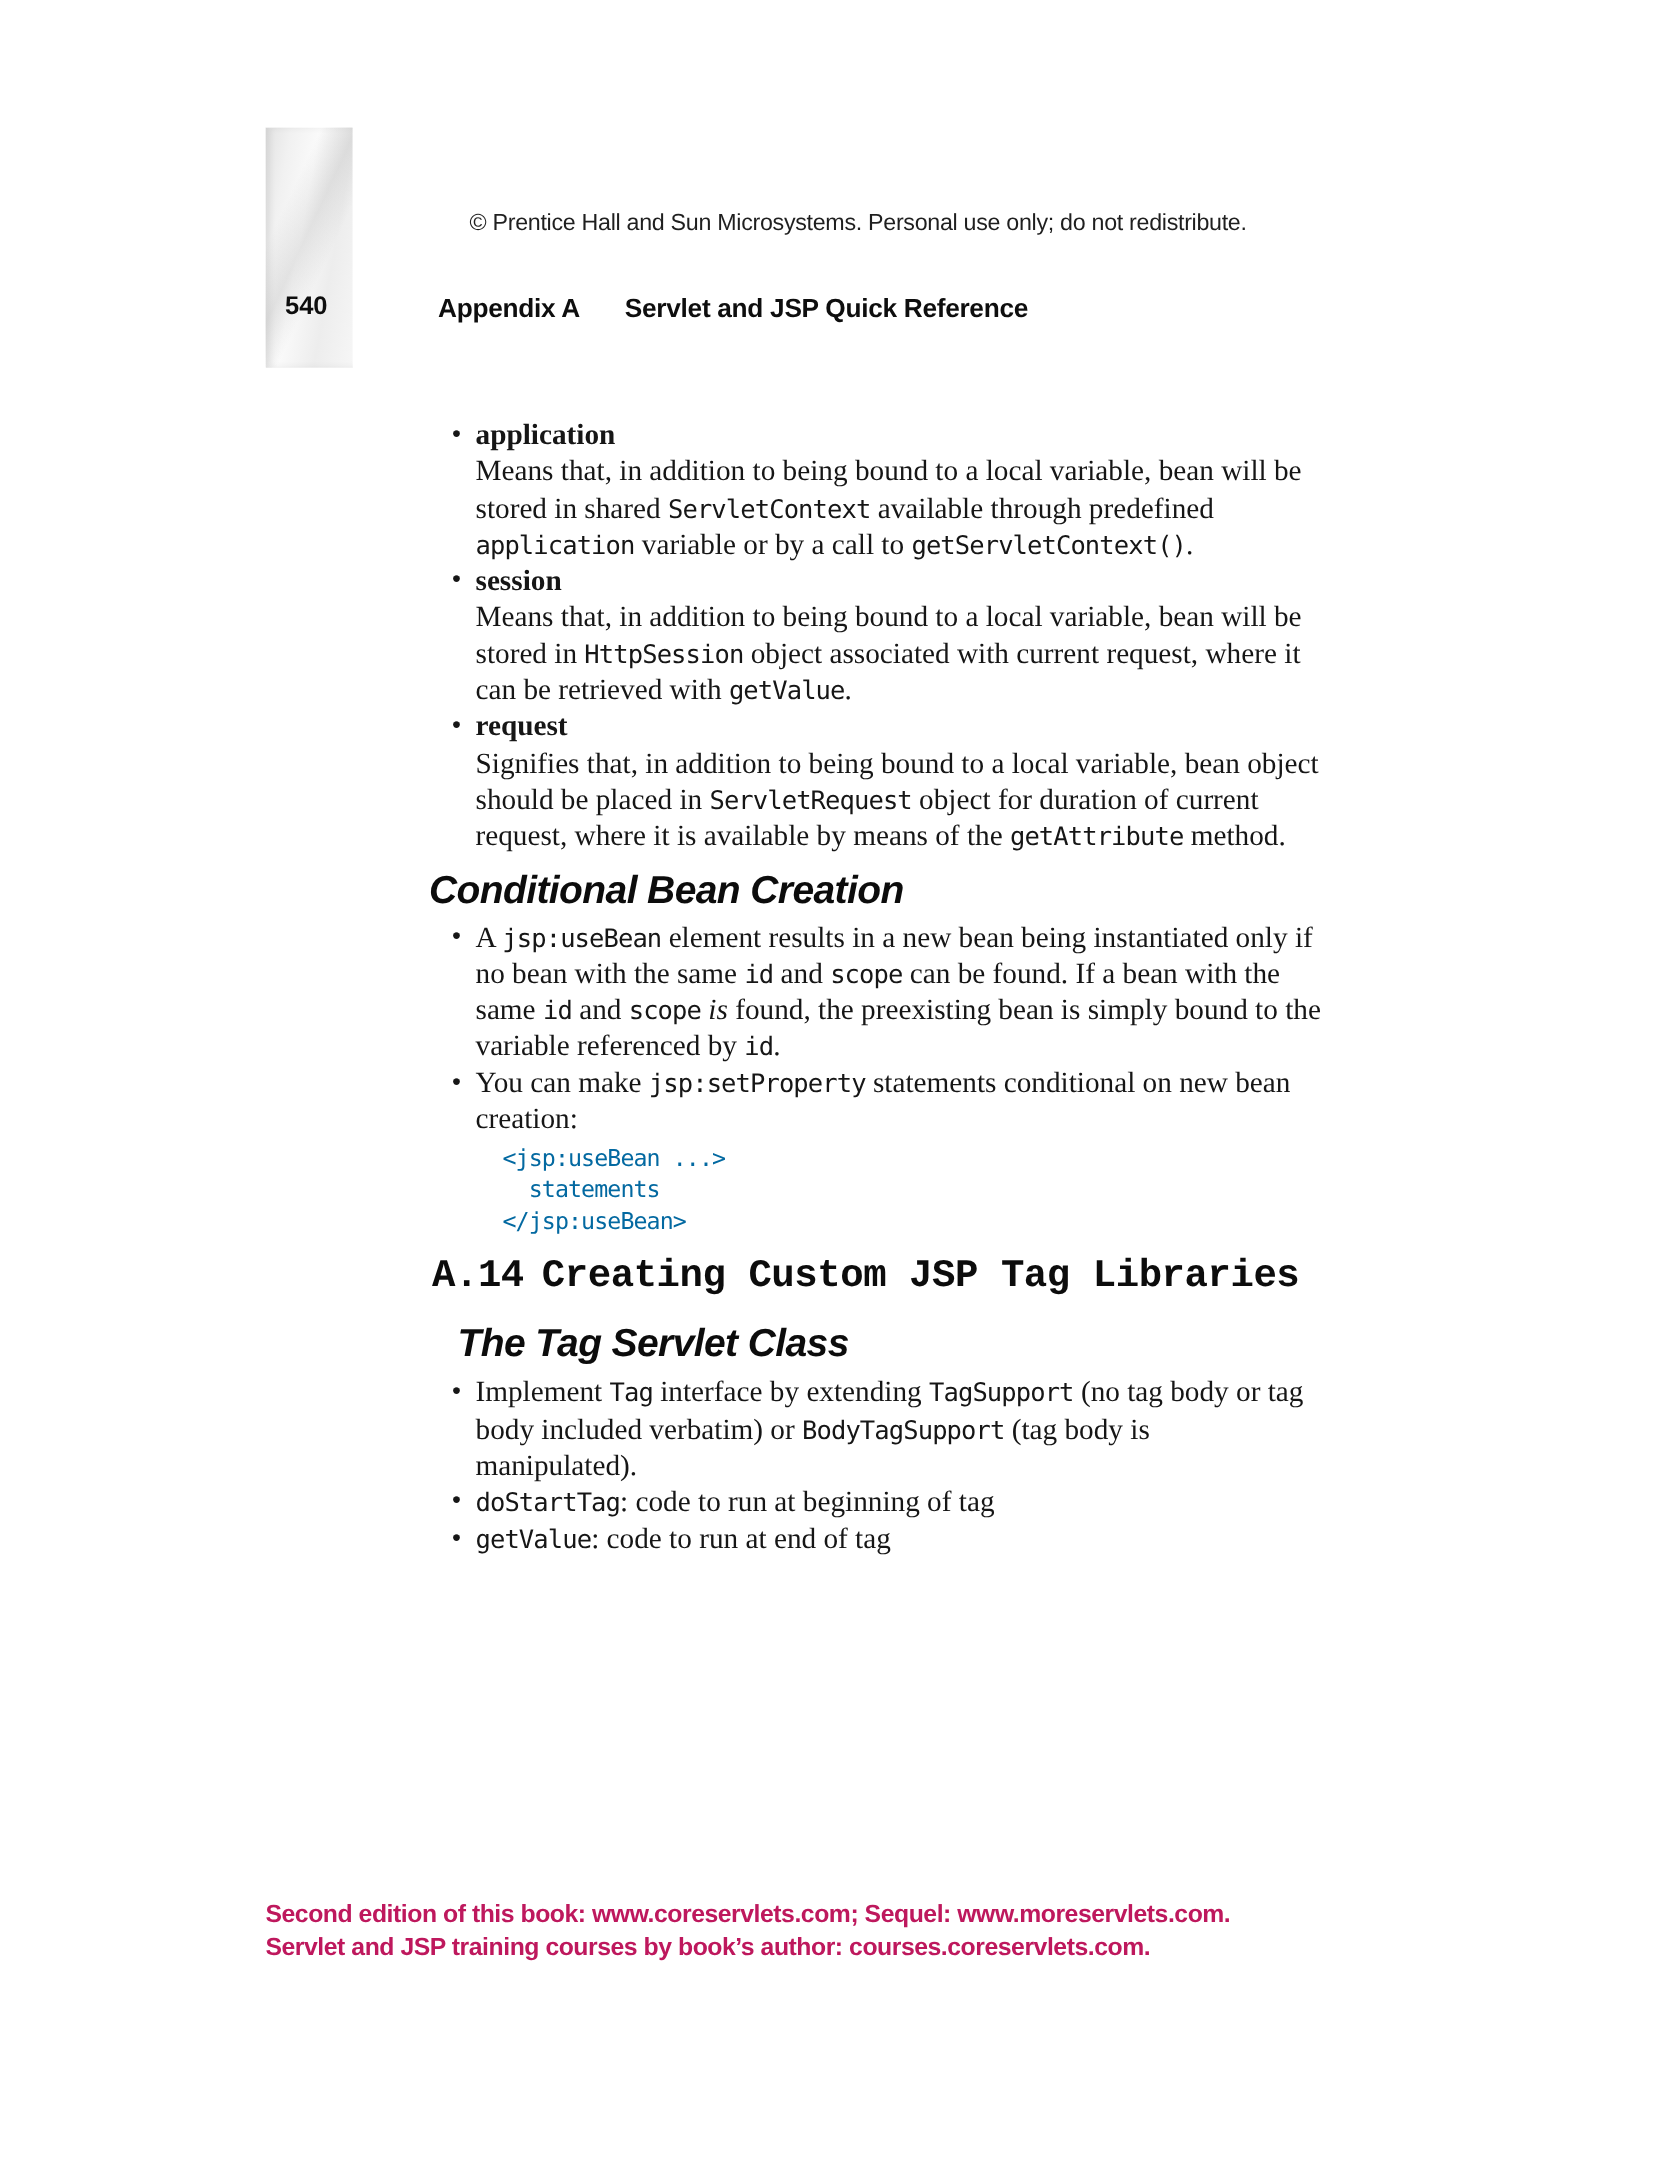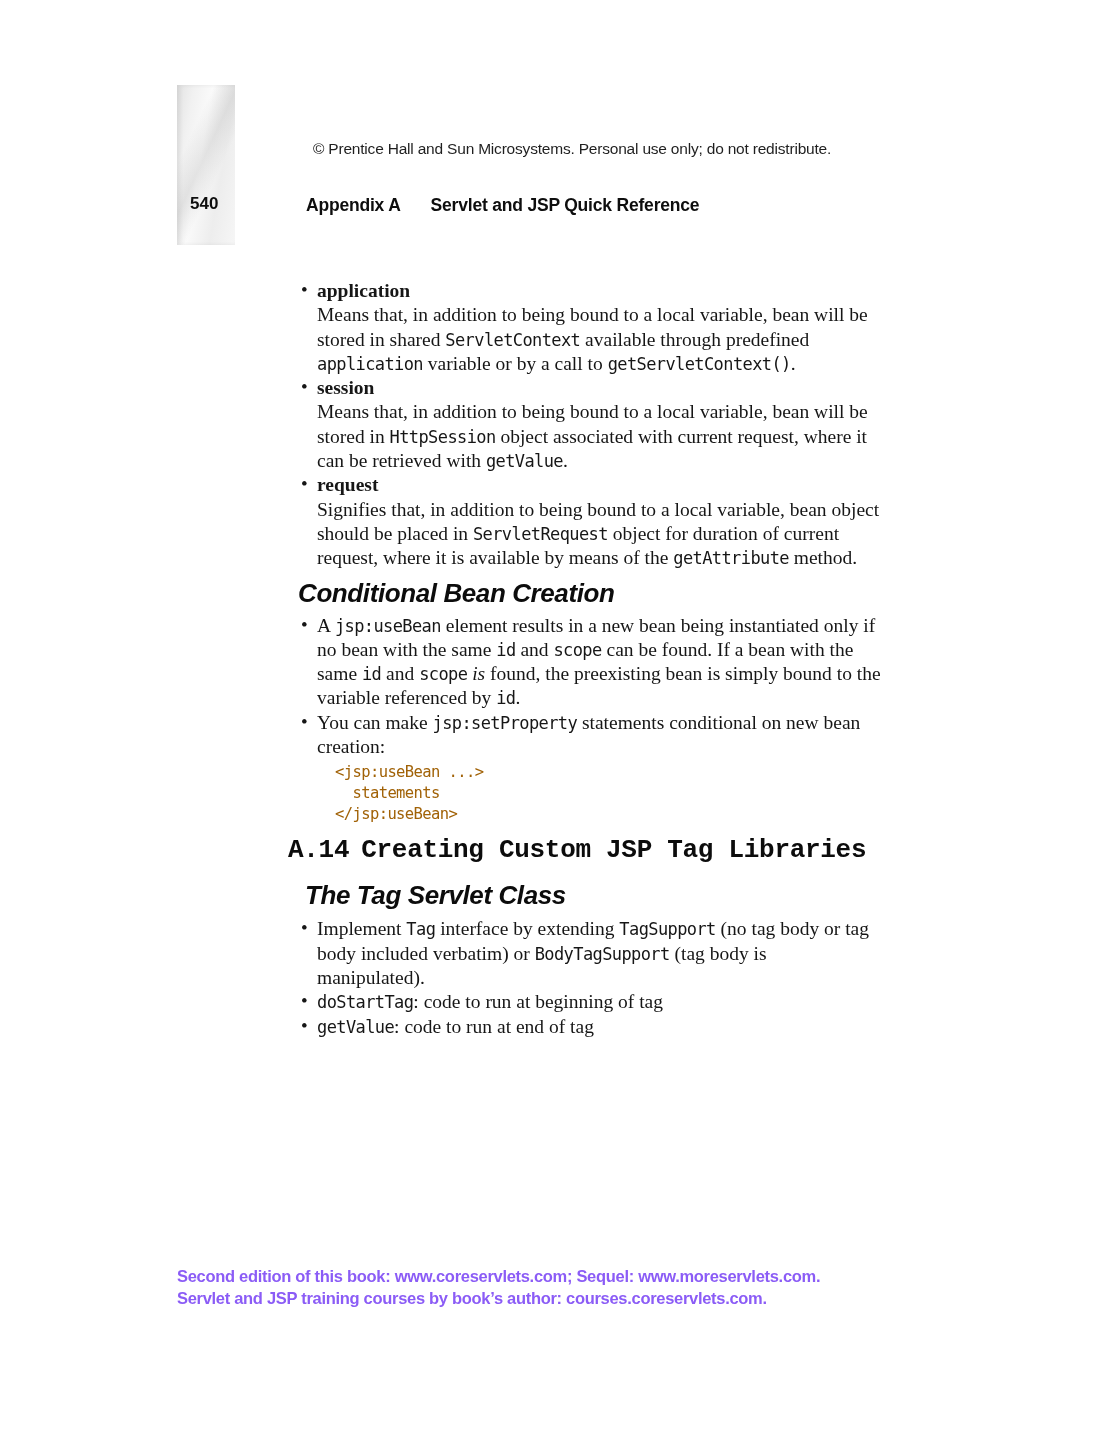--- a/index.html
+++ b/index.html
@@ -22,21 +22,21 @@
 
   .page-number {
     position:absolute; left:190px; top:194px;
     font-family:"Liberation Sans",sans-serif; font-weight:bold; font-size:17px; color:#0e0e0e;
   }
   .copyright {
     position:absolute; left:313px; top:140px;
     font-family:"Liberation Sans",sans-serif; font-size:15.5px; letter-spacing:-0.2px; color:#1f1f1f;
   }
   .running-header {
-    position:absolute; left:306px; top:195px; display:flex;
+    position:absolute; left:292px; top:195px; display:flex;
     font-family:"Liberation Sans",sans-serif; font-weight:bold; font-size:17.5px; color:#0e0e0e;
     letter-spacing:-0.2px;
   }
   .rh-right { margin-left:30px; }
 
   .content { position:absolute; left:285px; top:279px; width:700px; }
 
   .bullets { list-style:none; margin:0; padding:0; font-size:19.5px; line-height:24.3px; }
   .bullets li { position:relative; padding-left:32px; }
   .bullets li::before { content:"\2022"; position:absolute; left:16px; top:-1px; font-size:19px; }
@@ -45,40 +45,40 @@
 
   .code {
     font-family:"DejaVu Sans Mono",monospace; font-size:17px;
     letter-spacing:-0.6px; line-height:1;
   }
   .it { font-style:italic; }
 
   .codeblock {
     margin:3px 0 0 18px; white-space:pre;
     font-family:"DejaVu Sans Mono",monospace; font-size:15.5px;
-    line-height:21px; letter-spacing:-0.6px; color:#a16207;
+    line-height:21px; letter-spacing:-0.6px; color:#0369a1;
   }
 
   h3.subsection {
-    margin:7px 0 5px 13px;
+    margin:7px 0 5px 1px;
     font-family:"Liberation Sans",sans-serif; font-style:italic; font-weight:bold;
     font-size:26px; line-height:31px; color:#0c0c0c; letter-spacing:-0.4px;
   }
   h2.section {
     margin:9px 0 14px 3px; display:flex;
     font-family:Liberation Mono, monospace; font-weight:bold;
     font-size:26px; line-height:32px; color:#0c0c0c; letter-spacing:-0.3px;
   }
   .sec-title { margin-left:12px; }
   h3.sub2 { margin:2px 0 6px 20px; }
 
   .footer {
     position:absolute; left:177px; top:1266px;
     font-family:"Liberation Sans",sans-serif; font-weight:bold;
-    font-size:16.5px; line-height:21.5px; letter-spacing:-0.3px; color:#8b5cf6;
+    font-size:16.5px; line-height:21.5px; letter-spacing:-0.3px; color:#be185d;
   }
 </style>
 </head>
 <body>
 
 <div class="page">
 
   <div class="edge-strip"></div>
 
   <div class="page-number">540</div>

